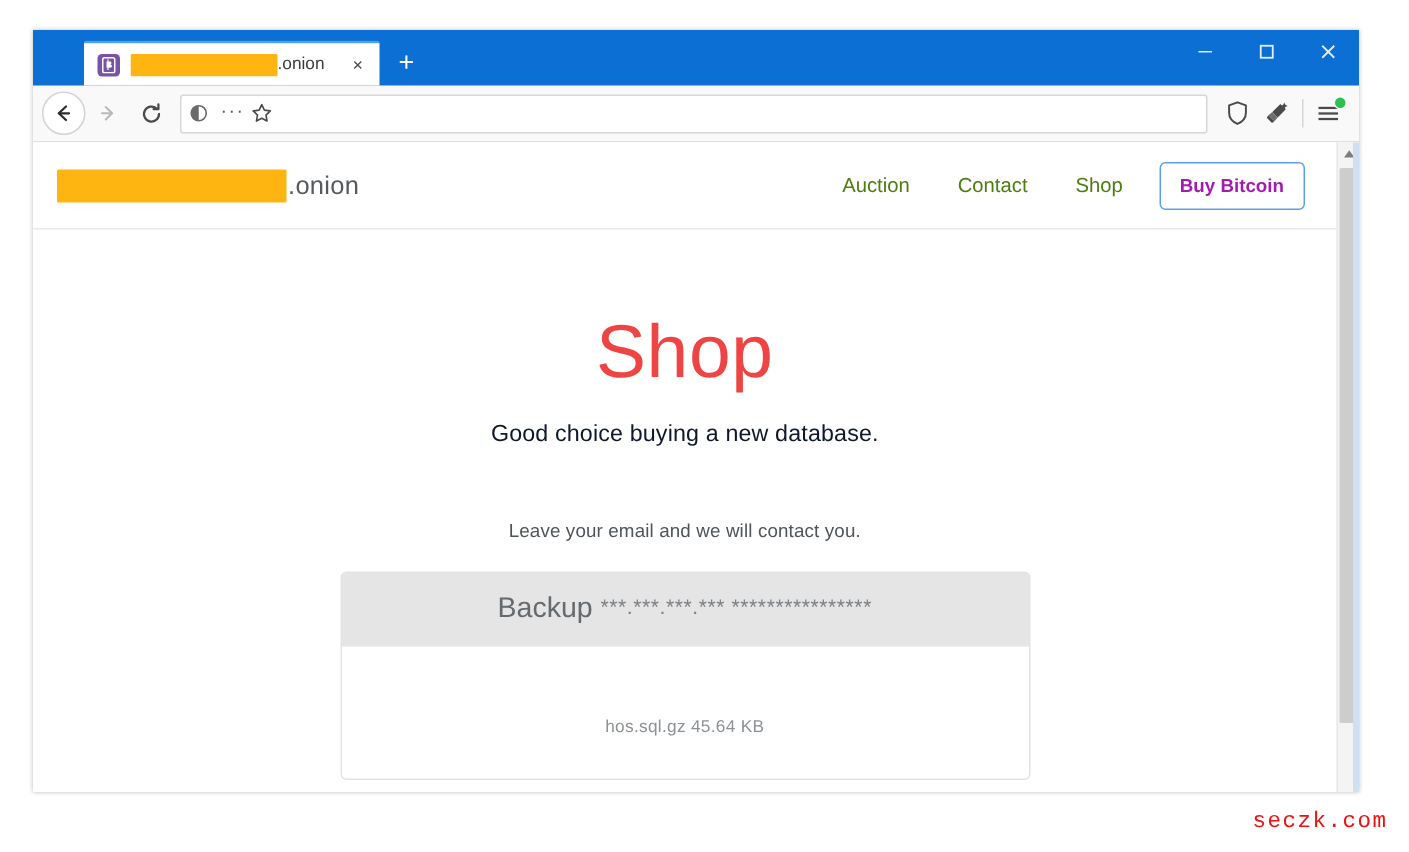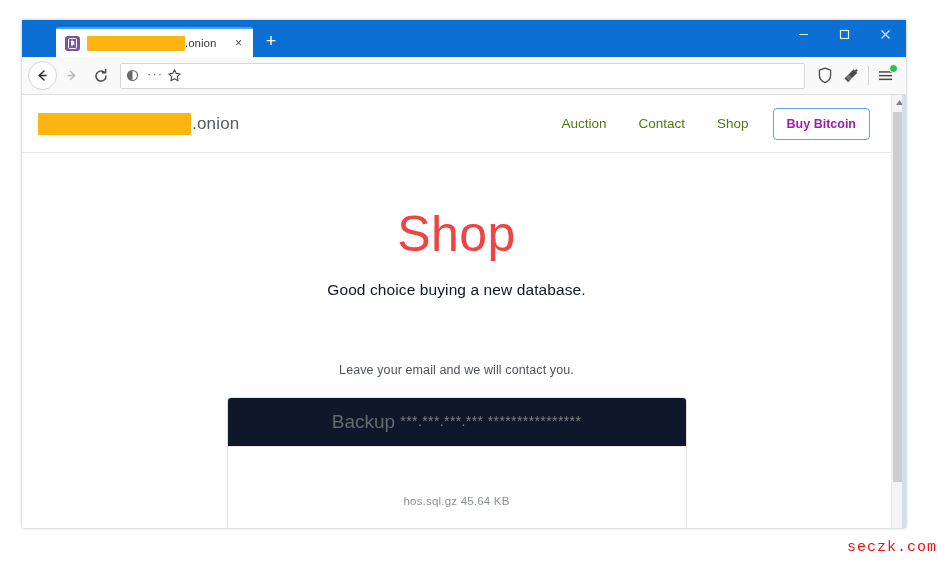--- a/index.html
+++ b/index.html
@@ -291,38 +291,38 @@
     letter-spacing: 0.4px;
     line-height: 1;
   }
   #shop-subtitle {
     margin-top: 22px;
     font-size: 15.5px;
     color: #0f172a;
     letter-spacing: 0.1px;
   }
   #email-note {
-    margin-top: 64px;
+    margin-top: 48px;
     font-size: 12.5px;
     color: #4f5458;
     letter-spacing: 0.1px;
   }
 
   
   #product-card {
     width: 458px;
     margin: 20px auto 0 auto;
     border: 1px solid #e3e3e3;
     border-radius: 4px;
     background: #ffffff;
     overflow: hidden;
     text-align: center;
   }
   #card-header {
-    background: #0f172a;
+    background: #e5e5e5;
     border-bottom: 1px solid #e8e8e8;
     padding: 13px 10px 13px 10px;
     font-size: 19px;
     color: #656a6e;
     white-space: nowrap;
     overflow: hidden;
   }
   #card-header .backup-label { font-weight: normal; }
   #card-header .backup-mask {
     font-size: 14px;
@@ -386,21 +386,21 @@
     right: 0;
     width: 4px;
     height: 100%;
     background: #cfe0f0;
     pointer-events: none;
   }
 
   
   #watermark {
     position: absolute;
-    right: 2px;
+    right: 14px;
     bottom: 12px;
     font-family: "Liberation Mono", monospace;
     font-size: 15px;
     color: #ee1111;
     letter-spacing: 1px;
     white-space: nowrap;
   }
 </style>
 </head>
 <body>

